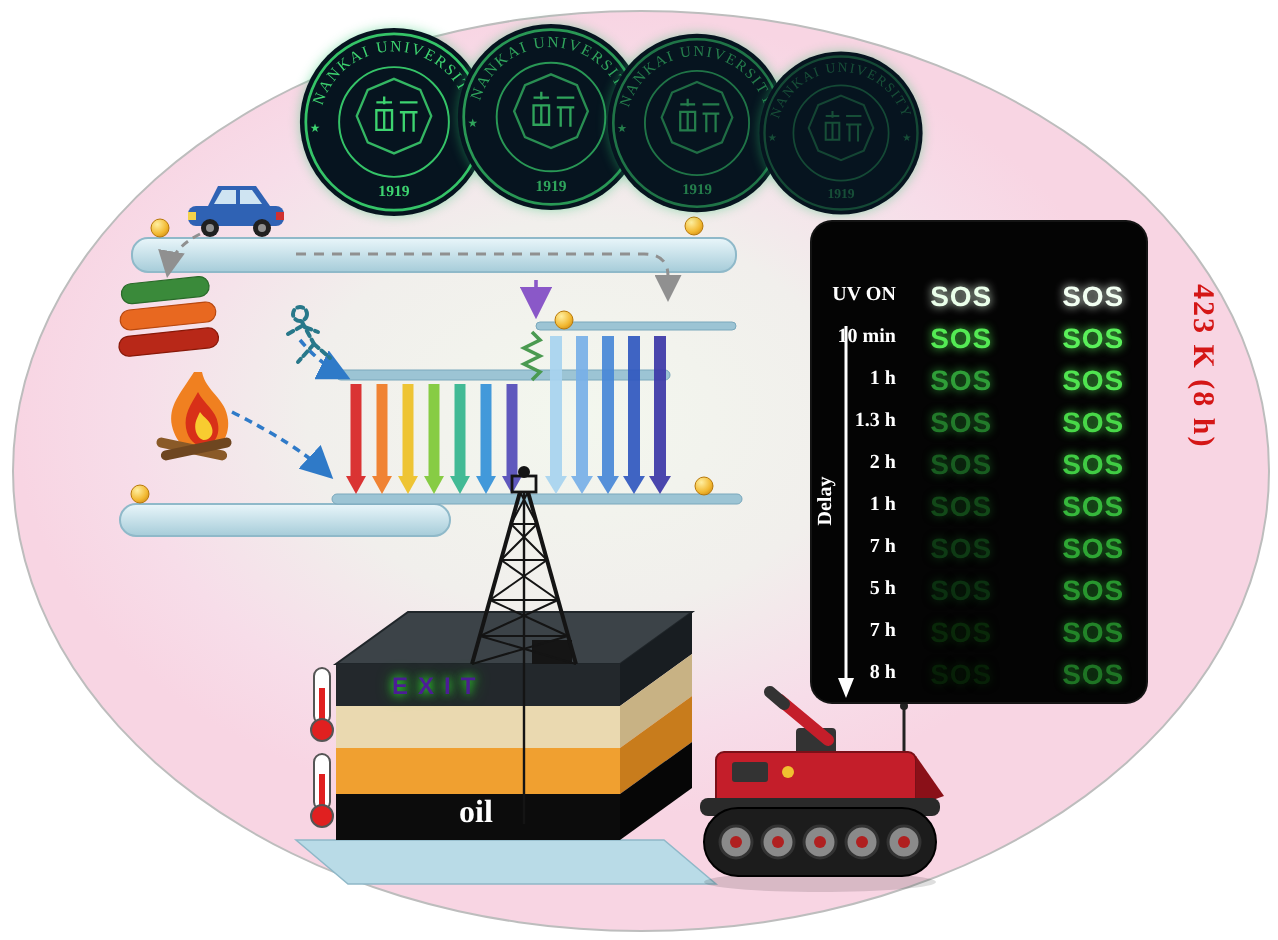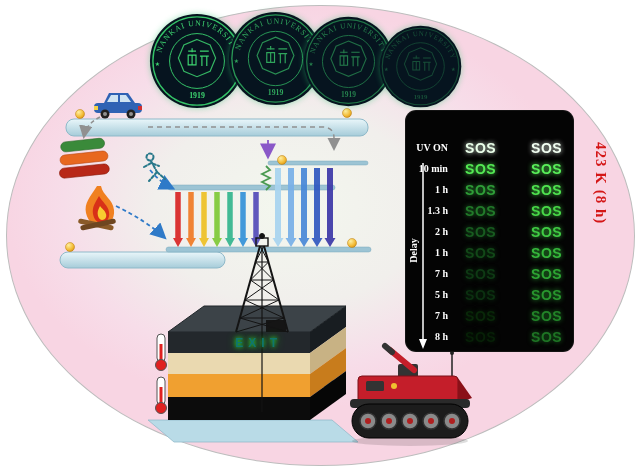--- a/index.html
+++ b/index.html
@@ -22,22 +22,22 @@
   .ag-row{display:flex;align-items:center;height:21px;}
   .ag-label{width:40px;text-align:right;font:bold 10px "Liberation Serif",serif;color:#fff;white-space:nowrap;}
   .ag-sos{display:inline-block;font-family:"Liberation Sans",sans-serif;font-weight:800;
           font-size:14px;letter-spacing:.5px;text-align:center;padding-left:12px;}
   .ag-sos.c1{width:46px;}
   .ag-sos.c2{width:52px;margin-left:10px;}
   .delay-arrow-svg{position:absolute;left:12px;top:48px;}
   .delay-label{position:absolute;left:-13px;top:134px;width:40px;text-align:center;
                transform:rotate(-90deg);font:bold 10px "Liberation Serif",serif;color:#fff;}
   
-  .exit-text{position:absolute;left:196px;top:336px;width:86px;text-align:right;z-index:3;
-             font:bold 12px "Liberation Sans",sans-serif;letter-spacing:5px;color:#0f766e;
+  .exit-text{position:absolute;left:196px;top:336px;width:86px;text-align:left;z-index:3;
+             font:bold 12px "Liberation Sans",sans-serif;letter-spacing:5px;color:#4c1d95;
              text-shadow:0 0 4px #2fe42f,0 0 8px #1faf1f;}
   .gas-text{position:absolute;left:198px;top:374px;width:80px;text-align:center;z-index:3;
             font:bold 16px "Liberation Serif",serif;color:#fff;}
   .oil-text{position:absolute;left:198px;top:398px;width:80px;text-align:center;z-index:3;
             font:bold 16px "Liberation Serif",serif;color:#fff;}
   .side-label{position:absolute;left:592px;top:142px;height:160px;writing-mode:vertical-rl;z-index:3;
               font:bold 15px "Liberation Serif",serif;color:#d41616;letter-spacing:1px;white-space:nowrap;}
 </style>
 </head>
 <body>
@@ -338,20 +338,21 @@
           <circle cx="410" cy="421" r="3" fill="#b02020"></circle>
         <circle cx="431" cy="421" r="8" fill="#8a8a8a" stroke="#333" stroke-width="1.5"></circle>
           <circle cx="431" cy="421" r="3" fill="#b02020"></circle>
         <circle cx="452" cy="421" r="8" fill="#8a8a8a" stroke="#333" stroke-width="1.5"></circle>
           <circle cx="452" cy="421" r="3" fill="#b02020"></circle>
       </g>
     </g>
   </svg>
 
   <div class="exit-text">EXIT</div>
+  <div class="oil-text">oil</div>
 
   <div class="panel">
     <svg class="delay-arrow-svg" width="12" height="195">
       <line x1="5" y1="4" x2="5" y2="180" stroke="#fff" stroke-width="1.5"></line>
       <polygon points="1,180 9,180 5,190" fill="#fff"></polygon>
     </svg>
     <div class="delay-label">Delay</div>
     <div id="ag-rows">
         <div class="ag-row">
           <span class="ag-label">UV ON</span>

